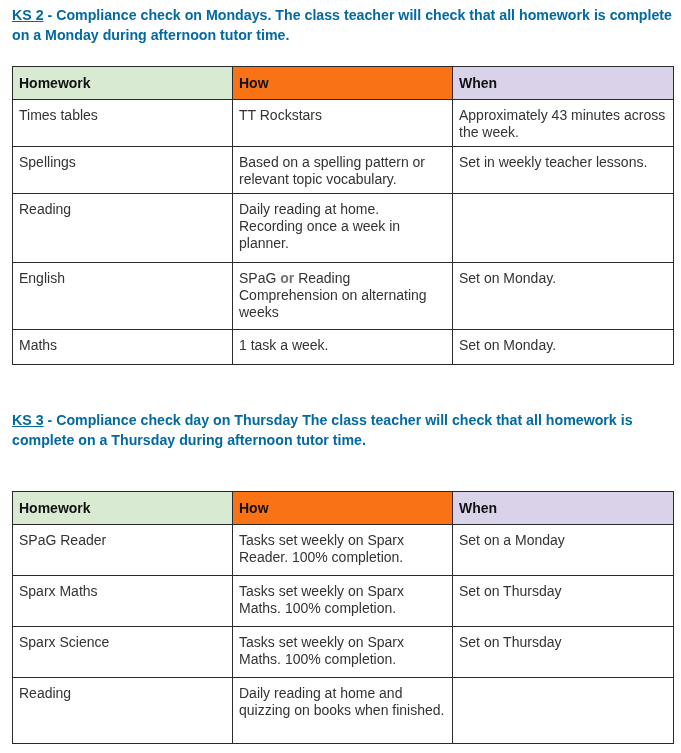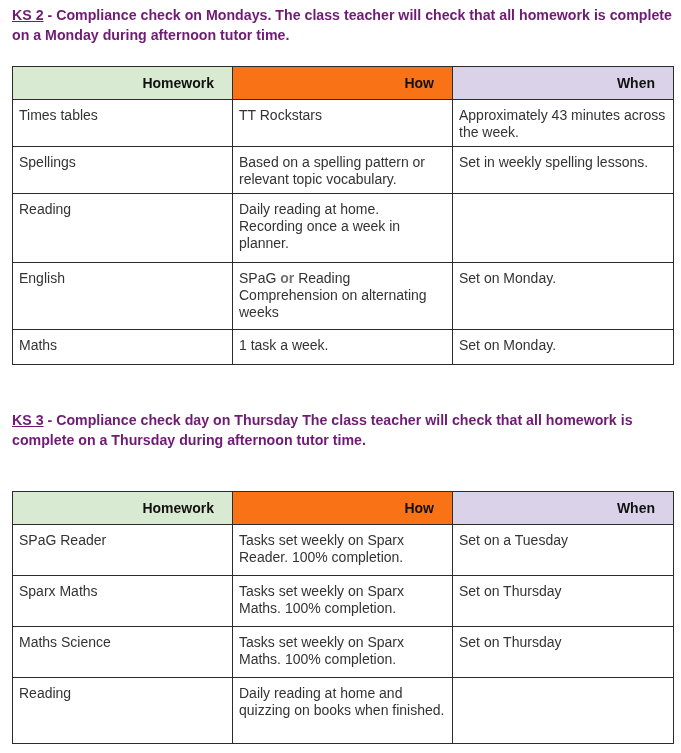--- a/index.html
+++ b/index.html
@@ -4,42 +4,42 @@
   <style>
     html, body { margin: 0; padding: 0; background: #ffffff; }
     body {
       width: 681px; height: 753px; overflow: hidden;
       font-family: "Liberation Sans", sans-serif;
       color: #222;
       position: relative;
     }
     .heading {
       position: absolute; left: 12px; width: 660px;
-      font-size: 14.2px; font-weight: bold; line-height: 20px; color: #701a75;
+      font-size: 14.2px; font-weight: bold; line-height: 20px; color: #0369a1;
     }
     .heading .ks { text-decoration: underline; }
     #h1 { top: 5px; }
     #h2 { top: 410px; }
     table {
       position: absolute; left: 12px;
       border-collapse: collapse; width: 661px; table-layout: fixed;
     }
     #t1 { top: 66px; }
     #t2 { top: 491px; }
     col.c1 { width: 220px; }
     col.c2 { width: 220px; }
     col.c3 { width: 221px; }
     th, td {
       border: 1.5px solid #2b2b2b;
       font-size: 14px; line-height: 17px;
       vertical-align: top; text-align: left;
       padding: 7px 6px 5px 6px;
     }
     th {
-      text-align: right; font-weight: bold; color: #111;
+      text-align: left; font-weight: bold; color: #111;
       height: 20px; padding: 8px 18px 4px 6px;
     }
     th.hw { background: #d9ead3; }
     th.how { background: #f97316; }
     th.when { background: #d9d2e9; }
     td { color: #333; }
     #t1 tr.r1 td { height: 34px; margin-left: 48px; }
     #t1 tr.r2 td { height: 34px; }
     #t1 tr.r3 td { height: 56px; }
     #t1 tr.r4 td { height: 54px; }
@@ -68,21 +68,21 @@
     <th class="when">When</th>
   </tr>
   <tr class="r1">
     <td>Times tables</td>
     <td>TT Rockstars</td>
     <td>Approximately 43 minutes across the week.</td>
   </tr>
   <tr class="r2">
     <td>Spellings</td>
     <td>Based on a spelling pattern or relevant topic vocabulary.</td>
-    <td>Set in weekly spelling lessons.</td>
+    <td>Set in weekly teacher lessons.</td>
   </tr>
   <tr class="r3">
     <td>Reading</td>
     <td>Daily reading at home. Recording once a week in planner.</td>
     <td></td>
   </tr>
   <tr class="r4">
     <td>English</td>
     <td><span>SPaG </span><b class="or">or</b><span> Reading Comprehension on alternating weeks</span></td>
     <td>Set on Monday.</td>
@@ -107,29 +107,29 @@
     </colgroup>
   <tbody>
       <tr>
     <th class="hw">Homework</th>
     <th class="how">How</th>
     <th class="when">When</th>
   </tr>
   <tr class="r1">
     <td>SPaG Reader</td>
     <td>Tasks set weekly on Sparx Reader. 100% completion.</td>
-    <td>Set on a Tuesday</td>
+    <td>Set on a Monday</td>
   </tr>
   <tr class="r2">
     <td>Sparx Maths</td>
     <td>Tasks set weekly on Sparx Maths. 100% completion.</td>
     <td>Set on Thursday</td>
   </tr>
   <tr class="r3">
-    <td>Maths Science</td>
+    <td>Sparx Science</td>
     <td>Tasks set weekly on Sparx Maths. 100% completion.</td>
     <td>Set on Thursday</td>
   </tr>
   <tr class="r4">
     <td>Reading</td>
     <td>Daily reading at home and quizzing on books when finished.</td>
     <td></td>
   </tr>
 </tbody>
   </table>

